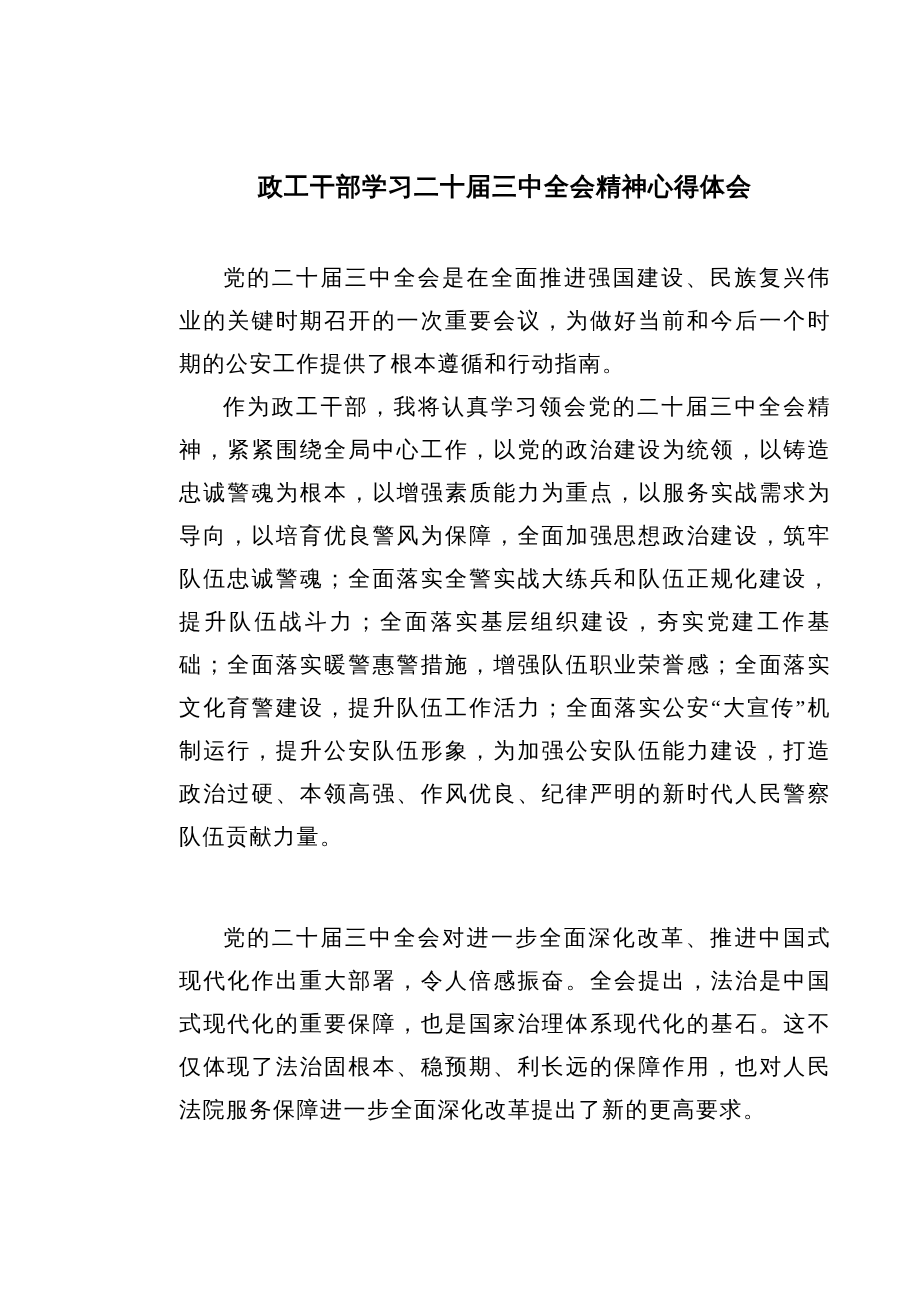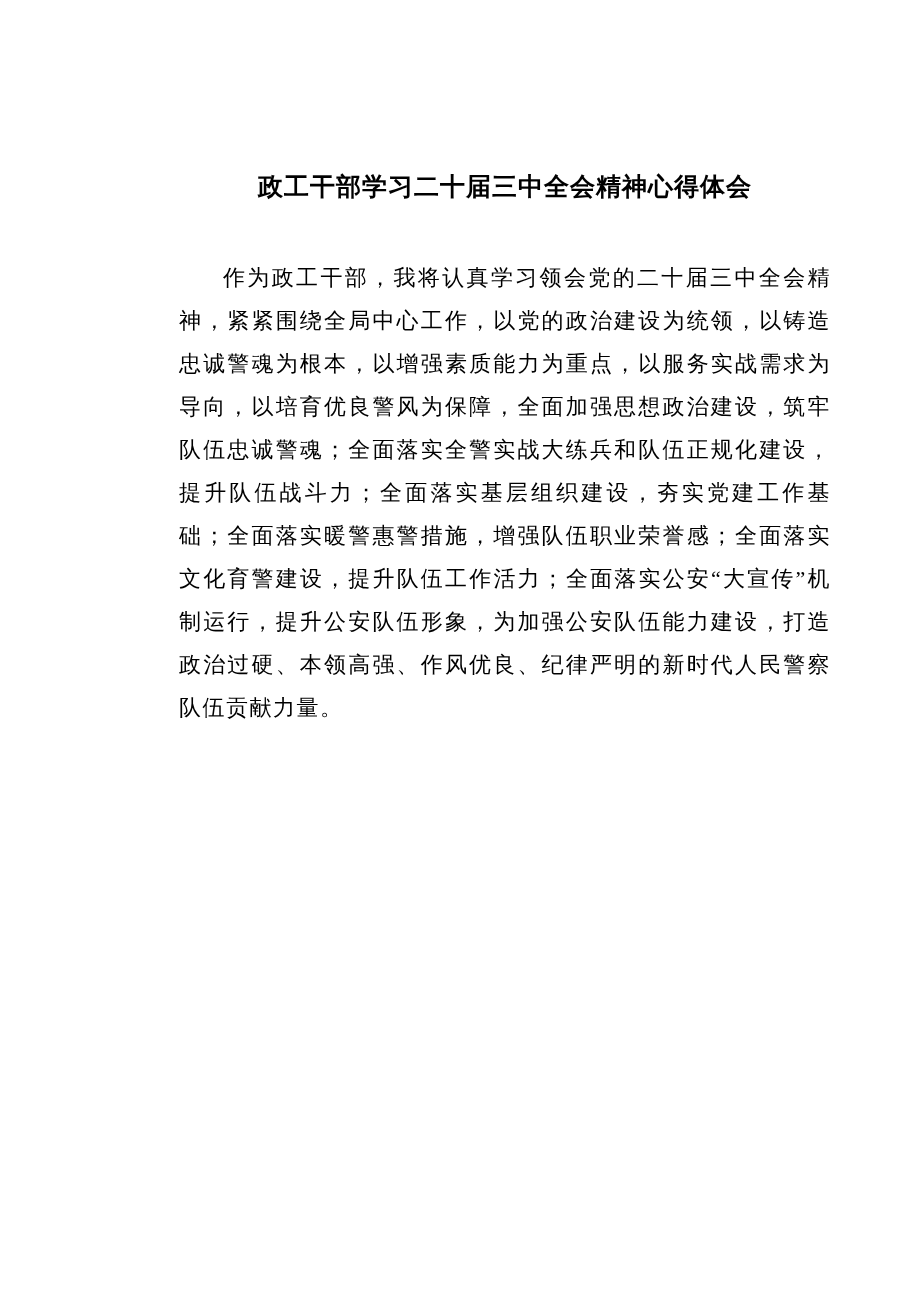--- a/index.html
+++ b/index.html
@@ -54,19 +54,23 @@
 </style>
 </head>
 <body>
 
 <div class="page">
   <div class="content">
 
     <h1 class="doc-title">政工干部学习二十届三中全会精神心得体会</h1>
 
     <div class="para-block">
+      <p class="doc-para">党的二十届三中全会是在全面推进强国建设、民族复兴伟业的关键时期召开的一次重要会议，为做好当前和今后一个时期的公安工作提供了根本遵循和行动指南。</p>
       <p class="doc-para">作为政工干部，我将认真学习领会党的二十届三中全会精神，紧紧围绕全局中心工作，以党的政治建设为统领，以铸造忠诚警魂为根本，以增强素质能力为重点，以服务实战需求为导向，以培育优良警风为保障，全面加强思想政治建设，筑牢队伍忠诚警魂；全面落实全警实战大练兵和队伍正规化建设，提升队伍战斗力；全面落实基层组织建设，夯实党建工作基础；全面落实暖警惠警措施，增强队伍职业荣誉感；全面落实文化育警建设，提升队伍工作活力；全面落实公安“大宣传”机制运行，提升公安队伍形象，为加强公安队伍能力建设，打造政治过硬、本领高强、作风优良、纪律严明的新时代人民警察队伍贡献力量。</p>
     </div>
 
 
+    <div class="para-block tight">
+      <p class="doc-para">党的二十届三中全会对进一步全面深化改革、推进中国式现代化作出重大部署，令人倍感振奋。全会提出，法治是中国式现代化的重要保障，也是国家治理体系现代化的基石。这不仅体现了法治固根本、稳预期、利长远的保障作用，也对人民法院服务保障进一步全面深化改革提出了新的更高要求。</p>
+    </div>
 
   </div>
 </div>
 
 </body></html>

